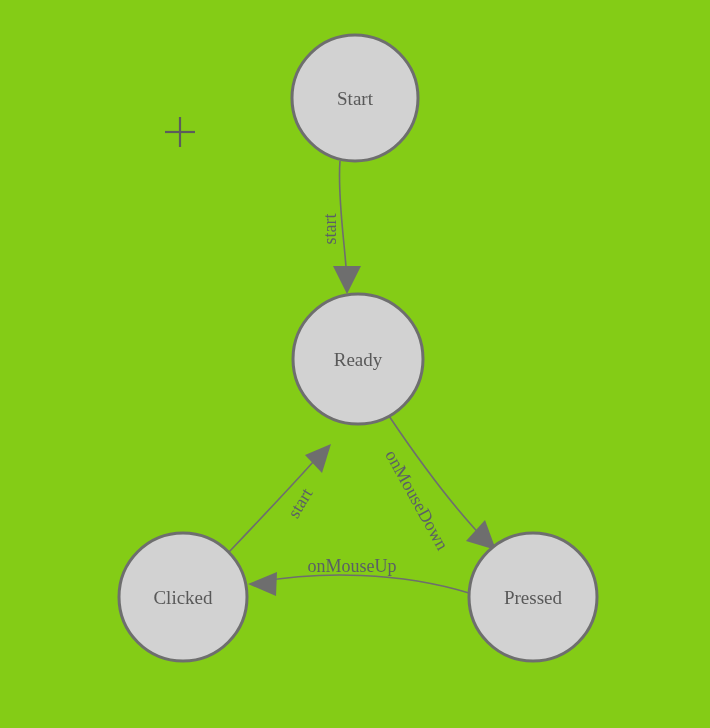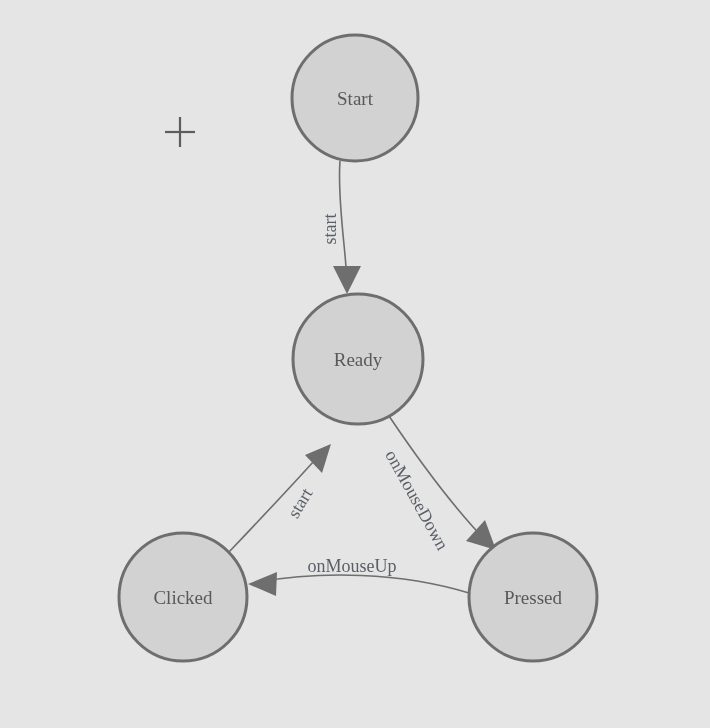--- a/index.html
+++ b/index.html
@@ -61,21 +61,21 @@
   }
   .cursor-mark {
     stroke: #5c5c5c;
     stroke-width: 2.2;
     fill: none;
   }
 </style>
 </head>
 <body>
 
-<div id="canvas-root" style="background: #e5e5e5; text-decoration: underline;">
+<div id="canvas-root" style="background: #84cc16; text-decoration: underline;">
   <svg class="diagram" viewBox="0 0 710 728" xmlns="http://www.w3.org/2000/svg">
 
     <g id="edges-layer">
         <g>
           <path d="M 340 161 C 337 200 346 250 347 283" class="edge-path" stroke="#6e6e6e"></path>
           <path d="M 347 294 L 333 266 L 361 266 Z" class="edge-head" fill="#6e6e6e"></path>
         </g>
         <g>
           <path d="M 389 416 C 424 468 458 512 487 542" class="edge-path" stroke="#6e6e6e"></path>
           <path d="M 496 550 L 466 541 L 485 520 Z" class="edge-head" fill="#6e6e6e"></path>

